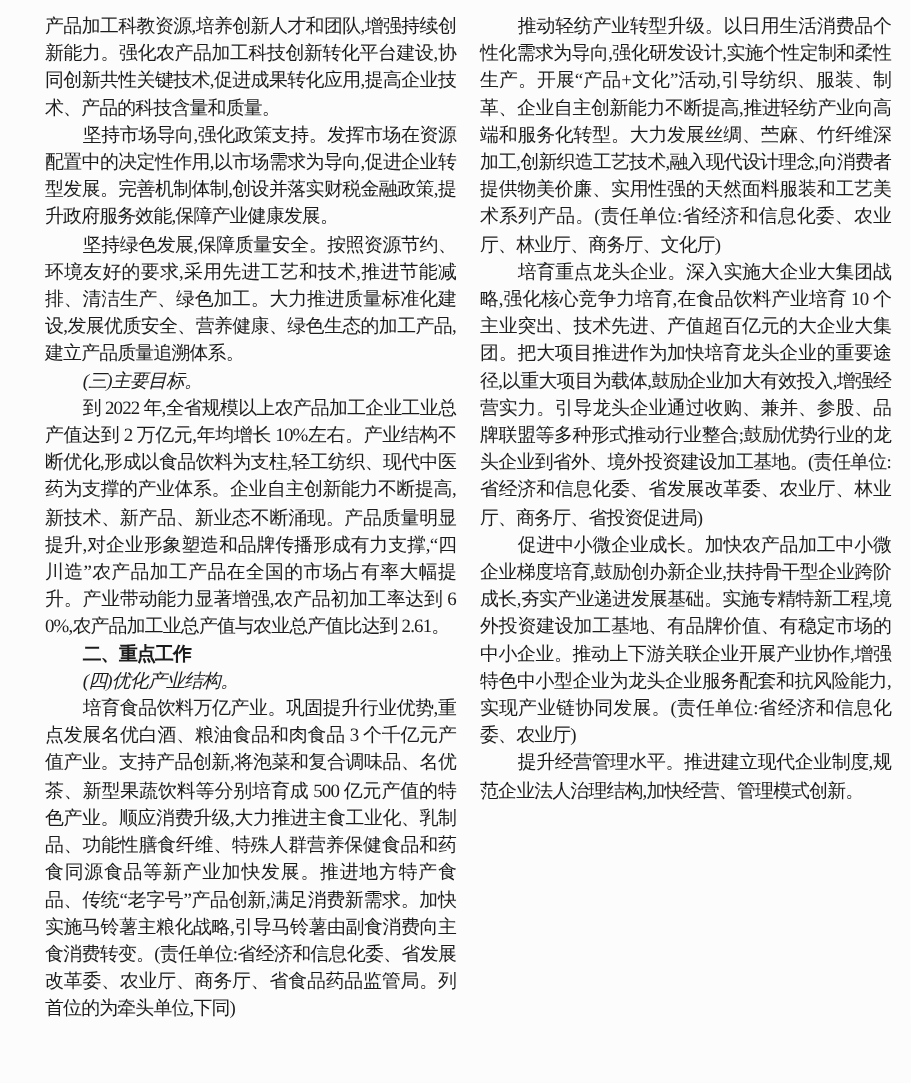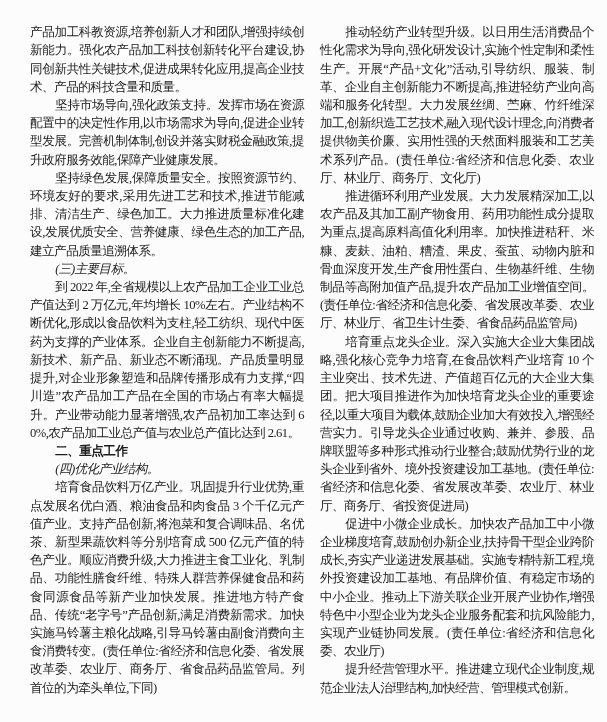--- a/index.html
+++ b/index.html
@@ -12,21 +12,20 @@
     width: 607px;
     height: 722px;
     box-sizing: border-box;
     background: #fcfcfc;
     padding: 8px 13px 10px 30px;
     display: flex;
     gap: 16px;
     overflow: hidden;
     font-family: "Liberation Serif", "DejaVu Serif", serif;
     color: #1c1c1c;
-    align-items: center;
   }
   .col {
     flex: 1 1 0;
     min-width: 0;
   }
   .col p {
     margin: 0;
     font-size: 12.6px;
     line-height: 18.2px;
     letter-spacing: -0.55px;
@@ -56,19 +55,18 @@
     <p class="indent">坚持绿色发展,保障质量安全。按照资源节约、环境友好的要求,采用先进工艺和技术,推进节能减排、清洁生产、绿色加工。大力推进质量标准化建设,发展优质安全、营养健康、绿色生态的加工产品,建立产品质量追溯体系。</p>
     <p class="indent kai">(三)主要目标。</p>
     <p class="indent">到 2022 年,全省规模以上农产品加工企业工业总产值达到 2 万亿元,年均增长 10%左右。产业结构不断优化,形成以食品饮料为支柱,轻工纺织、现代中医药为支撑的产业体系。企业自主创新能力不断提高,新技术、新产品、新业态不断涌现。产品质量明显提升,对企业形象塑造和品牌传播形成有力支撑,“四川造”农产品加工产品在全国的市场占有率大幅提升。产业带动能力显著增强,农产品初加工率达到 60%,农产品加工业总产值与农业总产值比达到 2.61。</p>
     <p class="indent bold-head">二、重点工作</p>
     <p class="indent kai">(四)优化产业结构。</p>
     <p class="indent">培育食品饮料万亿产业。巩固提升行业优势,重点发展名优白酒、粮油食品和肉食品 3 个千亿元产值产业。支持产品创新,将泡菜和复合调味品、名优茶、新型果蔬饮料等分别培育成 500 亿元产值的特色产业。顺应消费升级,大力推进主食工业化、乳制品、功能性膳食纤维、特殊人群营养保健食品和药食同源食品等新产业加快发展。推进地方特产食品、传统“老字号”产品创新,满足消费新需求。加快实施马铃薯主粮化战略,引导马铃薯由副食消费向主食消费转变。(责任单位:省经济和信息化委、省发展改革委、农业厅、商务厅、省食品药品监管局。列首位的为牵头单位,下同)</p>
   </div>
 
   <div class="col">
     <p class="indent">推动轻纺产业转型升级。以日用生活消费品个性化需求为导向,强化研发设计,实施个性定制和柔性生产。开展“产品+文化”活动,引导纺织、服装、制革、企业自主创新能力不断提高,推进轻纺产业向高端和服务化转型。大力发展丝绸、苎麻、竹纤维深加工,创新织造工艺技术,融入现代设计理念,向消费者提供物美价廉、实用性强的天然面料服装和工艺美术系列产品。(责任单位:省经济和信息化委、农业厅、林业厅、商务厅、文化厅)</p>
-    <p class="indent">推进循环利用产业发展。大力发展精深加工,以农产品及其加工副产物食用、药用功能性成分提取为重点,提高原料高值化利用率。加快推进秸秆、米糠、麦麸、油粕、糟渣、果皮、蚕茧、动物内脏和骨血深度开发,生产食用性蛋白、生物基纤维、生物制品等高附加值产品,提升农产品加工业增值空间。(责任单位:省经济和信息化委、省发展改革委、农业厅、林业厅、省卫生计生委、省食品药品监管局)</p>
     <p class="indent">培育重点龙头企业。深入实施大企业大集团战略,强化核心竞争力培育,在食品饮料产业培育 10 个主业突出、技术先进、产值超百亿元的大企业大集团。把大项目推进作为加快培育龙头企业的重要途径,以重大项目为载体,鼓励企业加大有效投入,增强经营实力。引导龙头企业通过收购、兼并、参股、品牌联盟等多种形式推动行业整合;鼓励优势行业的龙头企业到省外、境外投资建设加工基地。(责任单位:省经济和信息化委、省发展改革委、农业厅、林业厅、商务厅、省投资促进局)</p>
     <p class="indent">促进中小微企业成长。加快农产品加工中小微企业梯度培育,鼓励创办新企业,扶持骨干型企业跨阶成长,夯实产业递进发展基础。实施专精特新工程,境外投资建设加工基地、有品牌价值、有稳定市场的中小企业。推动上下游关联企业开展产业协作,增强特色中小型企业为龙头企业服务配套和抗风险能力,实现产业链协同发展。(责任单位:省经济和信息化委、农业厅)</p>
     <p class="indent">提升经营管理水平。推进建立现代企业制度,规范企业法人治理结构,加快经营、管理模式创新。</p>
   </div>
 
 </div>
 
 </body></html>

